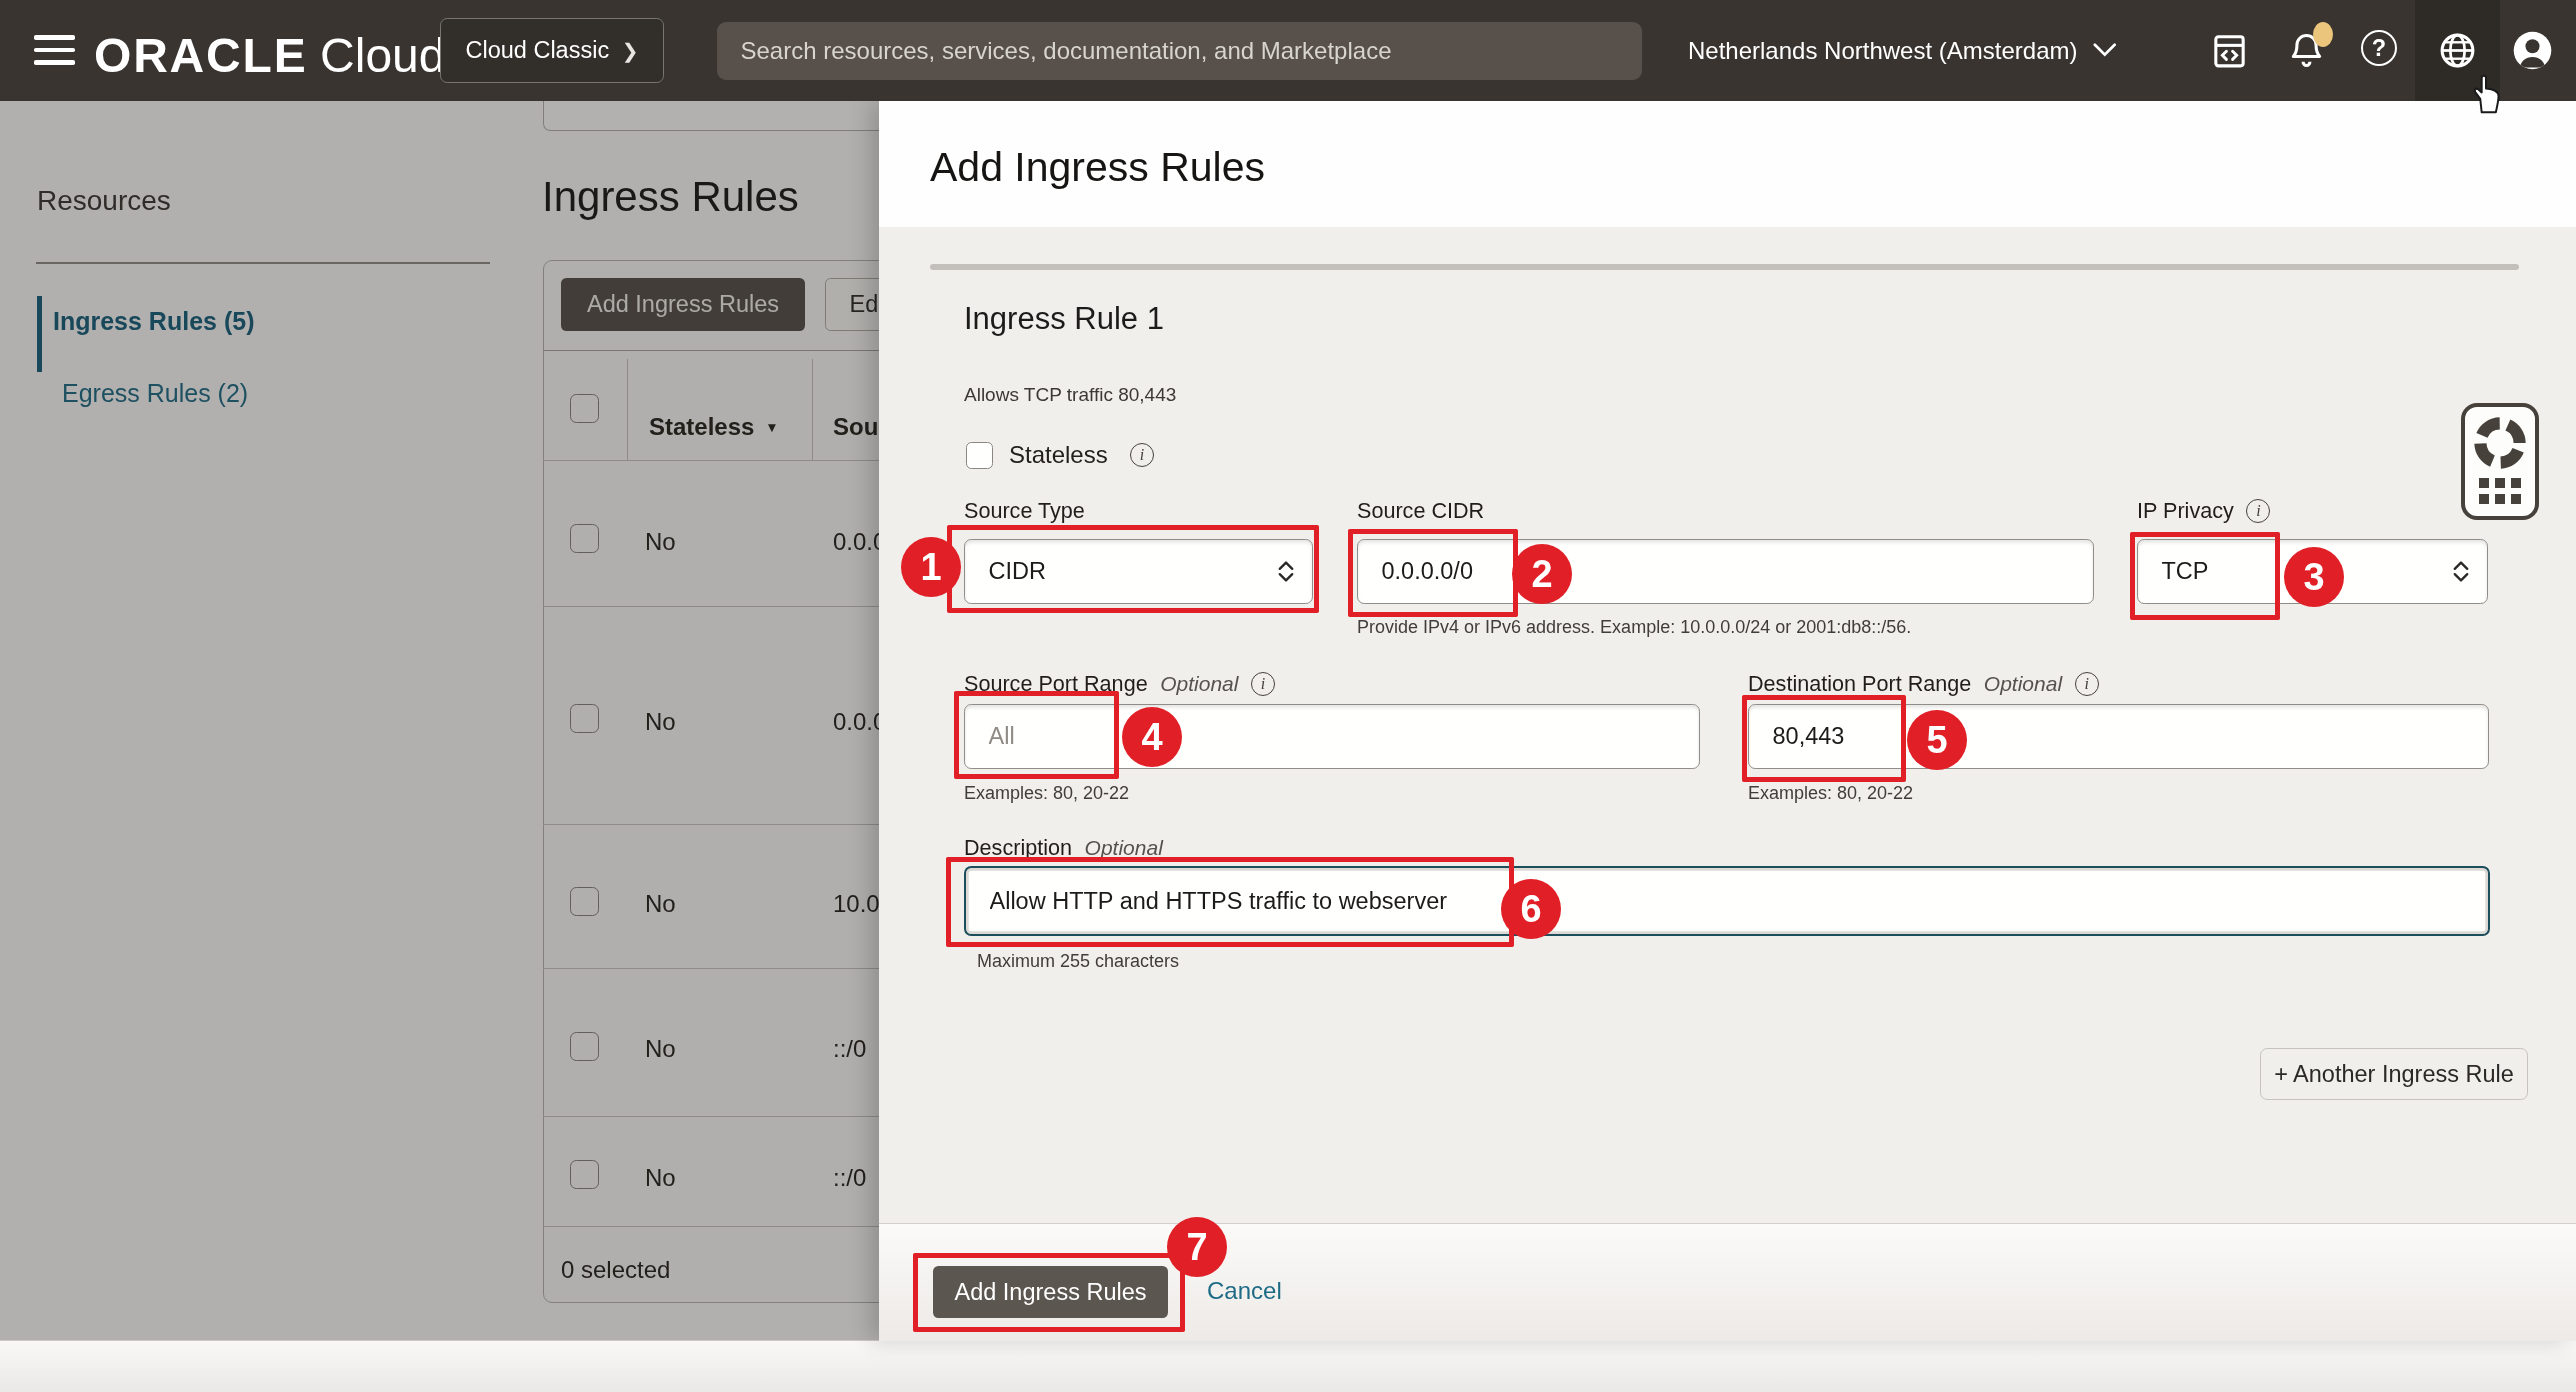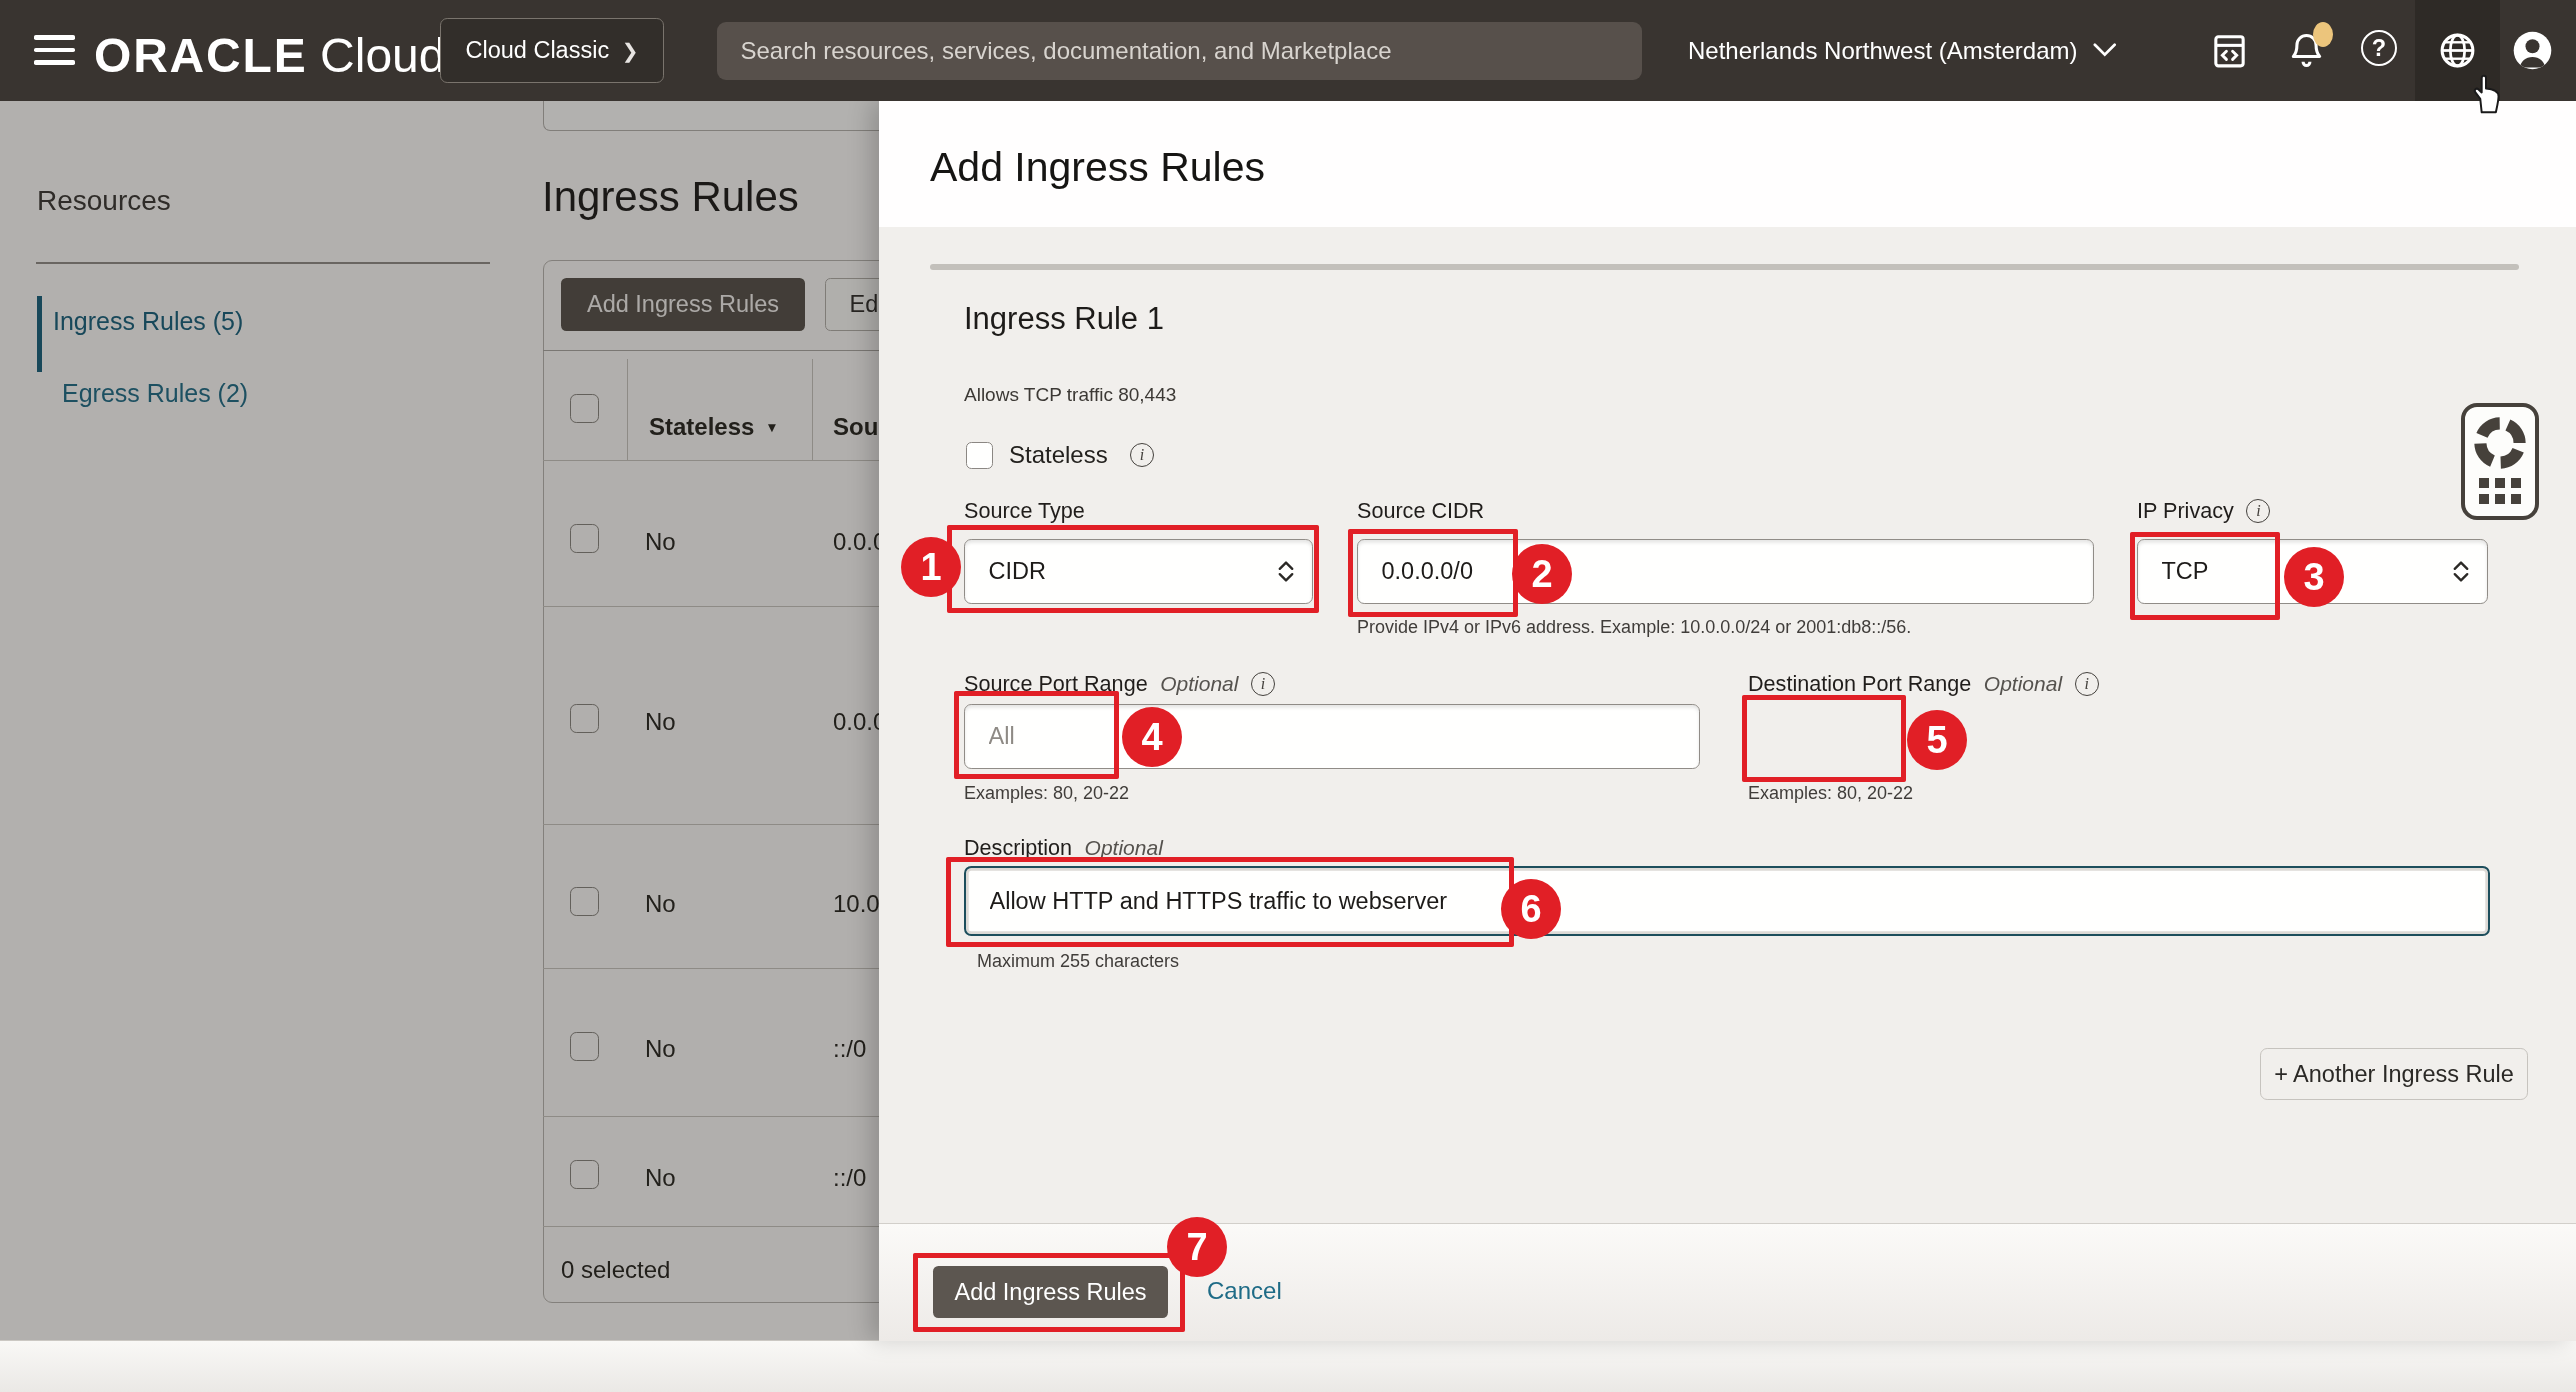--- a/index.html
+++ b/index.html
@@ -27,21 +27,21 @@
   #help-icon{left:2361px;border:2.7px solid #fff;border-radius:50%;width:36px;height:36px;
     display:flex;align-items:center;justify-content:center;color:#fff;font-size:23.5px;font-weight:700;box-sizing:border-box;}
   #bell-badge{left:2313px;top:21.6px;width:20px;height:25px;border-radius:50%;background:#ecc57c;}
   #avatar-icon{left:2512px;}
 
   
   #dim{left:0;top:101px;width:879px;height:1239px;background:rgba(28,24,20,0.33);z-index:15;}
   #sidebar-heading{left:37px;top:185px;font-size:28px;color:#3a3733;}
   #sidebar-divider{left:36px;top:262px;width:454px;height:1.8px;background:#8f8b86;}
   .side-item{font-size:25px;color:#1f6c87;cursor:pointer;}
-  #side-item-0{left:53px;top:307px;font-weight:400;color:#17607c;}
+  #side-item-0{left:53px;top:307px;font-weight:700;color:#17607c;}
   #active-bar{left:37px;top:296px;width:5.4px;height:76px;background:#17607c;}
   #side-item-1{left:62px;top:379px;}
   #panel-edge{left:543px;top:101px;width:341px;height:29px;background:#fdfcfb;
     border:0.9px solid #b3b0ac;border-top:none;border-radius:0 0 7.2px 7.2px;}
   #list-title{left:542px;top:173px;font-size:42px;color:#1b1a18;}
   #table-box{left:543px;top:260px;width:350px;height:1041px;background:#fbfaf8;
     border:0.9px solid #b7b4af;border-radius:9px;}
   #btn-add-dim{left:561px;top:278px;width:244px;height:53px;background:#565049;border-radius:5.4px;
     color:#f3f1ef;font-size:23.5px;display:flex;align-items:center;justify-content:center;cursor:pointer;}
   #btn-edit-dim{left:825px;top:278px;width:135px;height:53px;background:#faf9f7;border:0.9px solid #b0ada8;
@@ -301,20 +301,21 @@
         </span>
     </div>
     <div id="lbl-dstport" class="abs flabel">
       <span>Destination Port Range</span>
       <span class="opt">Optional</span>
       <span class="info">
           <span>i</span>
         </span>
     </div>
     <input id="f-srcport" class="abs tinput" type="text" placeholder="All" style="">
+    <input id="f-dstport" class="abs tinput" type="text" value="80,443" style="">
     <div id="help-srcport" class="abs helper">Examples: 80, 20-22</div>
     <div id="help-dstport" class="abs helper">Examples: 80, 20-22</div>
 
     <div id="lbl-desc" class="abs flabel">
       <span>Description</span>
       <span class="opt">Optional</span>
     </div>
     <input id="f-desc" class="abs tinput" type="text" value="Allow HTTP and HTTPS traffic to webserver" style="">
     <div id="help-desc" class="abs helper">Maximum 255 characters</div>
 

